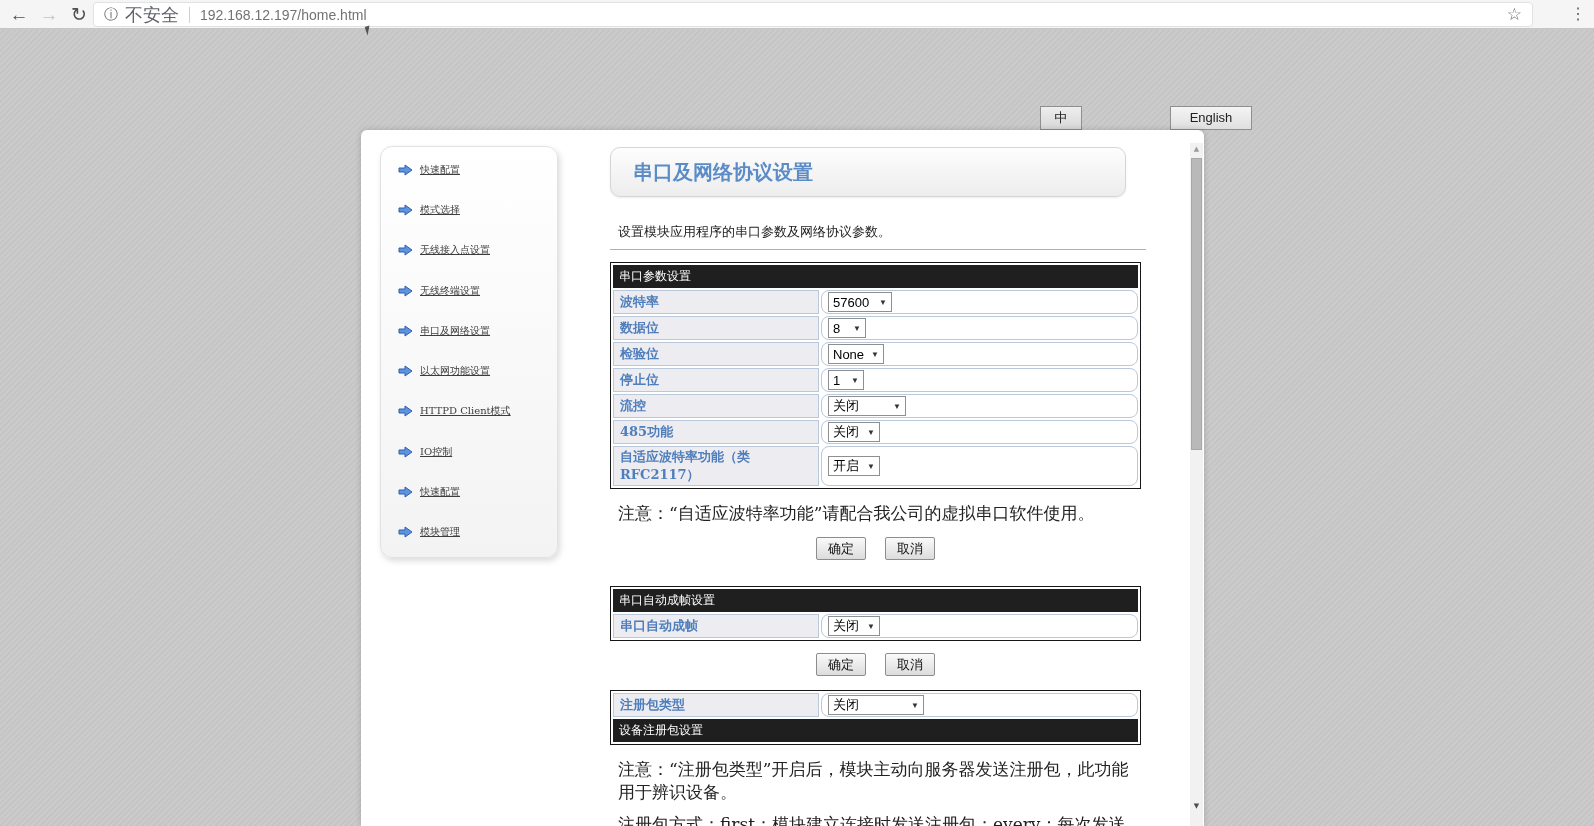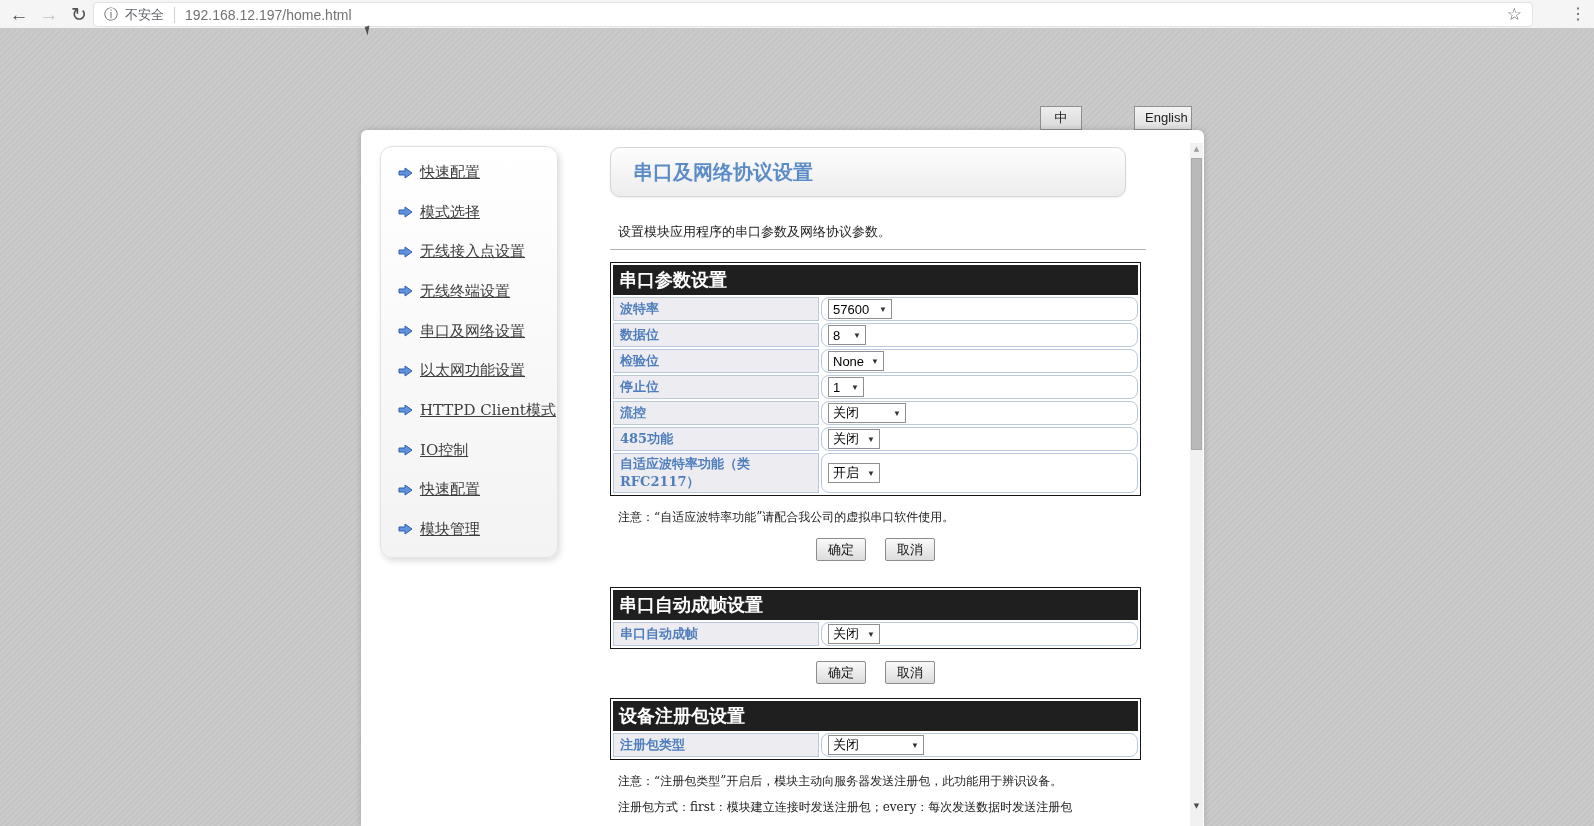--- a/index.html
+++ b/index.html
@@ -17,21 +17,21 @@
     font-family:"Liberation Sans", sans-serif;
   }
   .nav-ico { position:absolute; top:1px; height:27px; line-height:27px; font-size:19px; color:#505050; text-align:center; width:26px; cursor:default; }
   .nav-ico.disabled { color:#c2c2c2; }
   .omnibox {
     position:absolute; left:93px; top:2px; width:1440px; height:25px;
     background:#ffffff; border:1px solid #e2e2e2; border-radius:4px;
     display:flex; align-items:center;
   }
   .omni-info { font-size:14px; color:#5f6368; margin-left:10px; }
-  .omni-sec { font-size:13px; color:#5f6368; margin-left:7px; }
+  .omni-sec { font-size:18px; color:#5f6368; margin-left:7px; }
   .omni-div { width:1px; height:16px; background:#d0d0d0; margin:0 10px; }
   .omni-url { font-size:14px; color:#737373; }
   .omni-star { position:absolute; right:10px; font-size:17px; color:#6a6a6a; }
   .menu-dots { position:absolute; right:8px; top:3px; font-size:16px; color:#5f6368; letter-spacing:0; line-height:22px; }
 
   
   .page-bg {
     position:absolute; left:0; top:30px; width:1594px; height:796px;
     background:repeating-linear-gradient(135deg,#cbcbcb 0 2px,#c5c5c5 2px 4px);
   }
@@ -39,40 +39,40 @@
     border-left:5px solid #3c3c3c; border-bottom:9px solid transparent; transform:rotate(-18deg); opacity:.85; }
 
   
   .lang-btn {
     position:absolute; top:106px; height:24px;
     font-family:"Liberation Sans", sans-serif; font-size:13px; color:#222;
     background:linear-gradient(#f4f4f4,#dfdfdf); border:1px solid #8f8f8f;
     text-align:center; line-height:22px; padding:0 10px; cursor:pointer;
   }
   .lang-zh { left:1040px; width:42px; background:linear-gradient(#eeeeee,#d8d8d8); }
-  .lang-en { left:1134px; width:58px; }
+  .lang-en { left:1170px; width:82px; }
 
   
   .app {
     position:absolute; left:361px; top:130px; width:843px; height:696px;
     background:#ffffff; border-radius:6px 6px 0 0;
     box-shadow:0 0 6px rgba(0,0,0,0.18);
   }
 
   
   .sidebar {
     position:absolute; left:19px; top:16px; width:178px; height:412px;
     background:linear-gradient(180deg,#ffffff 0%,#f3f3f3 100%);
     border:1px solid #e2e2e2; border-radius:12px;
     box-shadow:2px 3px 6px rgba(0,0,0,0.14);
     display:flex; flex-direction:column; justify-content:space-between;
     padding:16px 0 18px 16px;
   }
   .side-item { display:flex; align-items:center; gap:6px; cursor:pointer; }
-  .side-item a { color:#3d3d3d; font-size:15px; text-decoration:underline; }
+  .side-item a { color:#3d3d3d; font-size:10px; text-decoration:underline; }
   .arrow-ico { width:17px; height:14px; flex:0 0 auto; }
 
   
   .main-col { position:absolute; left:249px; top:0; width:531px; }
   .title-box {
     margin-top:17px; width:516px; height:50px;
     background:linear-gradient(180deg,#fdfdfd,#ededed);
     border:1px solid #d6d6d6; border-radius:10px;
     box-shadow:0 1px 2px rgba(0,0,0,0.08);
     display:flex; align-items:center;
@@ -84,38 +84,38 @@
   .subtitle { margin-top:26px; padding-left:8px; font-size:13px; color:#222; }
   .divider { margin-top:8px; width:536px; border:0; border-top:1px solid #b0b0b0; height:0; }
 
   table.cfg-table {
     margin-top:12px; width:531px; border-collapse:separate; border-spacing:2px;
     background:#ffffff; border:1px solid #161616;
   }
   table.cfg-table.mt1 { margin-top:26px; }
   table.cfg-table.mt2 { margin-top:14px; }
   .cfg-table th {
-    background:#1f1f1f; color:#ffffff; font-size:18px; font-weight:bold;
+    background:#1f1f1f; color:#ffffff; font-size:12px; font-weight:normal;
     text-align:left; padding:3px 6px; height:18px;margin-left:32px;
   }
   .cfg-table td { border:1px solid #b9c8da; height:14px; font-size:13px; }
   .cfg-table td.lbl {
     width:206px; background:#ededf1; color:#4f7ebc; font-weight:bold; padding-left:6px;
   }
   .cfg-table td.val { background:#ffffff; padding-left:6px;border-radius:8px; }
 
   .select {
     display:inline-flex; align-items:center; justify-content:space-between;
     height:20px; border:1px solid #8f8f8f; background:#ffffff;
     font-family:"Liberation Sans", sans-serif; font-size:13px; color:#000;
     padding:0 4px; vertical-align:middle; cursor:default;
   }
   .sel-arrow { font-size:8px; color:#333; margin-left:4px; }
 
-  .note { margin-top:13px; padding-left:8px; font-size:12px; color:#222; }
+  .note { margin-top:13px; padding-left:8px; font-size:17px; color:#222; }
   .note + .note { margin-top:9px; }
   .btn-row { margin-top:12px; width:531px; text-align:center; }
   .btn {
     display:inline-block; min-width:46px; height:23px; line-height:21px;
     font-size:13px; color:#111; padding:0 11px; margin:0 7px;
     background:linear-gradient(#fafafa,#dcdcdc); border:1px solid #8d8d8d;
     border-radius:2px; cursor:pointer;
   }
 
   
@@ -305,28 +305,28 @@
       </table>
 
     <div class="btn-row">
       <span class="btn">确定</span>
       <span class="btn">取消</span>
     </div>
 
     <table class="cfg-table mt2">
       <tbody>
           <tr>
-        <th colspan="2">设备注册包设置</th>
-      </tr>
-      <tr>
         <td class="lbl">注册包类型</td>
         <td class="val"><div class="select" style="width:96px">
                 <span>关闭</span>
                 <span class="sel-arrow">▼</span>
               </div></td>
+      </tr>
+      <tr>
+        <th colspan="2">设备注册包设置</th>
       </tr>
     </tbody>
       </table>
 
     <div class="note">注意：“注册包类型”开启后，模块主动向服务器发送注册包，此功能用于辨识设备。</div>
     <div class="note">注册包方式：first：模块建立连接时发送注册包；every：每次发送数据时发送注册包</div>
 
     <div class="btn-row">
       <span class="btn">确定</span>
       <span class="btn">取消</span>

